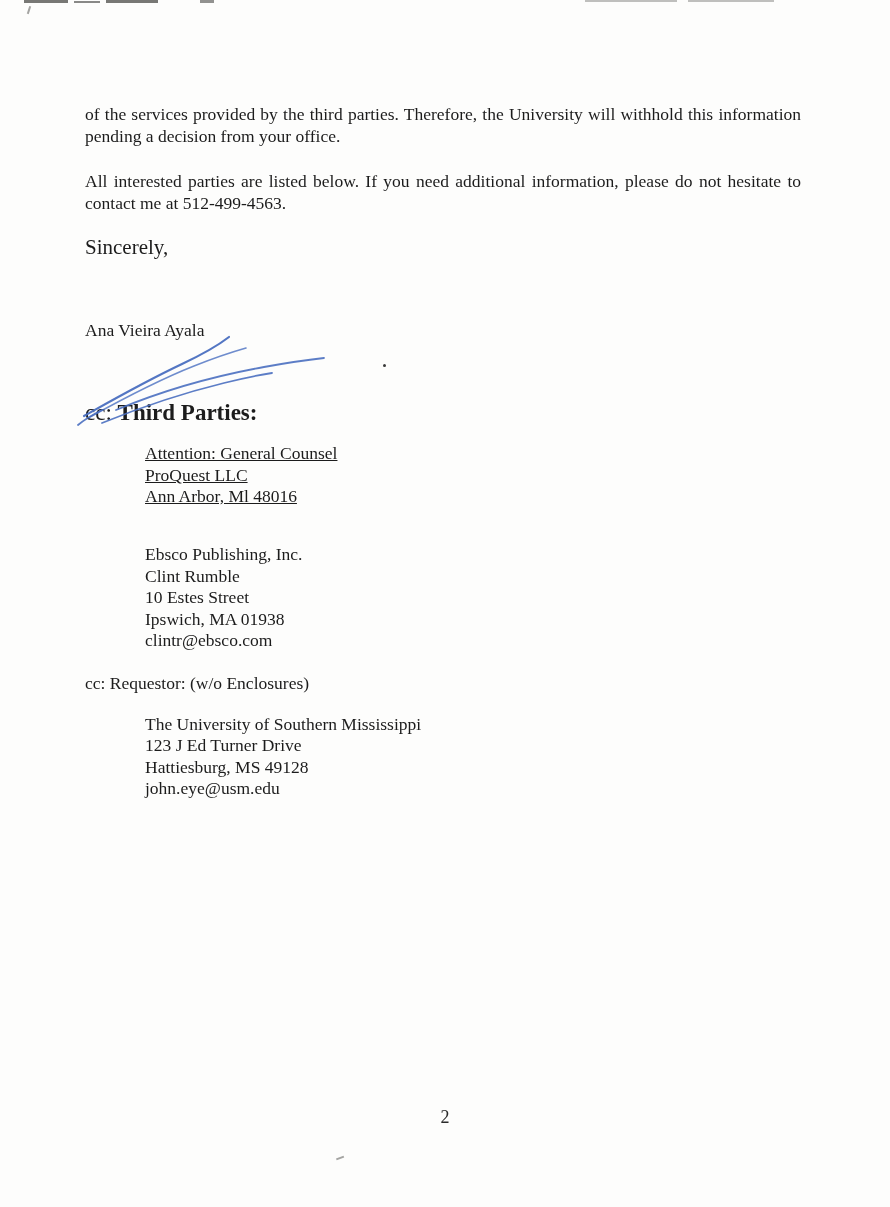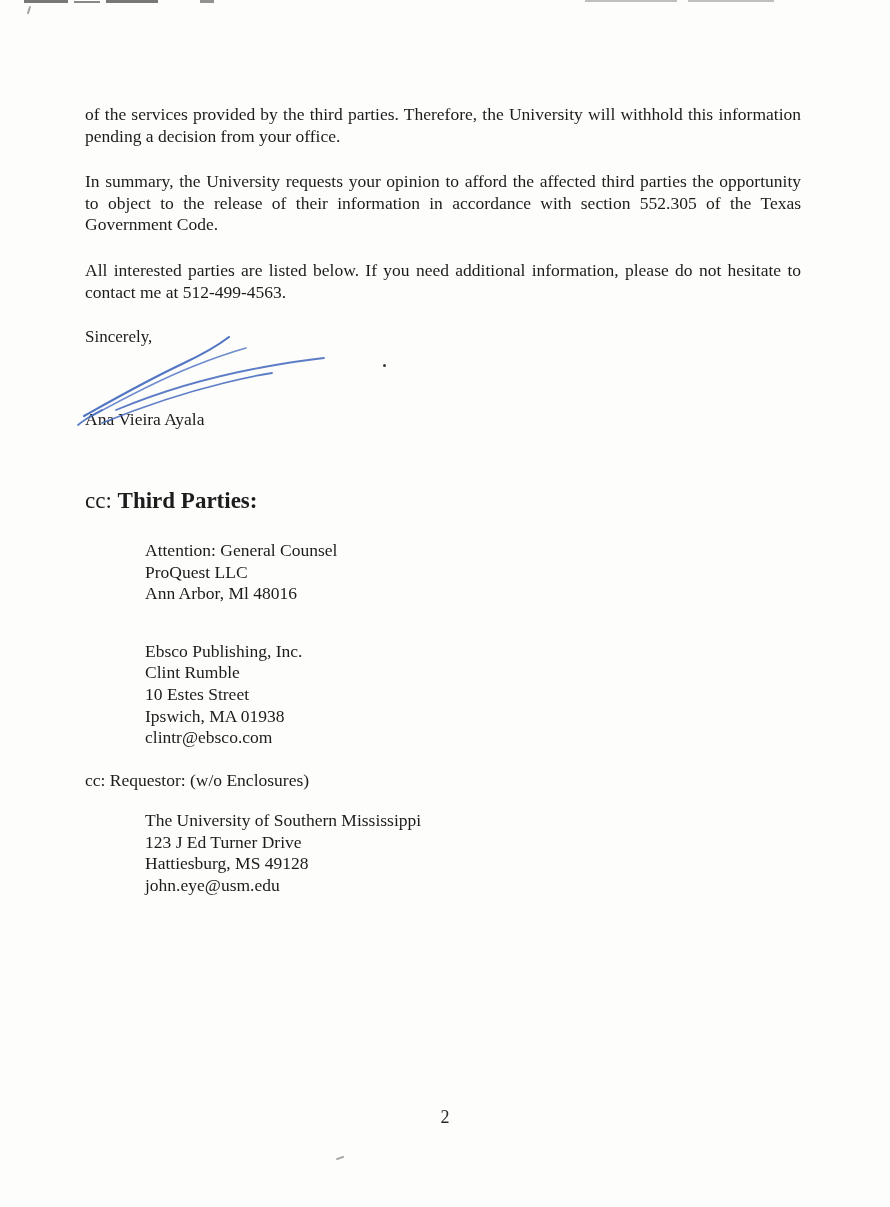--- a/index.html
+++ b/index.html
@@ -24,21 +24,21 @@
     width: 716px;
   }
   .para {
     font-size: 17.5px;
     line-height: 21.6px;
     text-align: justify;
     margin: 0;
   }
   .para + .para { margin-top: 24px; }
   .closing {
-    font-size: 17px;
+    font-size: 21px;
     line-height: 21.6px;
     margin-top: 23px;
   }
   .signer {
     font-size: 17.5px;
     line-height: 21.6px;
     margin-top: 61px;
   }
   .cc-line {
     font-size: 23px;
@@ -49,21 +49,21 @@
   .cc-line2 {
     font-size: 17.5px;
     line-height: 21.6px;
     margin-top: 21px;
   }
   .addr {
     margin-left: 60px;
     font-size: 17.5px;
     line-height: 21.6px;
   }
-  .addr-1 { margin-top: 28px; }
+  .addr-1 { margin-top: 20px; text-decoration: underline; }
   .addr-2 { margin-top: 36px; }
   .addr-3 { margin-top: 19px; }
   .addr div { white-space: nowrap; }
   .page-number {
     position: absolute;
     left: 0;
     top: 1107px;
     width: 890px;
     text-align: center;
     font-size: 18px;
@@ -108,21 +108,20 @@
   <div class="artifact a4"></div>
   <div class="artifact a5"></div>
   <div class="artifact a6"></div>
   <div class="artifact a7"></div>
   <div class="artifact a8"></div>
 
   <div class="content">
 
     <p class="para">of the services provided by the third parties. Therefore, the University will withhold this information pending a decision from your office.</p>
 
-    <p class="para">In summary, the University requests your opinion to afford the affected third parties the opportunity to object to the release of their information in accordance with section 552.305 of the Texas Government Code.</p>
 
     <p class="para">All interested parties are listed below. If you need additional information, please do not hesitate to contact me at 512-499-4563.</p>
 
     <div class="closing">Sincerely,</div>
 
     <div class="signer">Ana Vieira Ayala</div>
 
     <div class="cc-line">
       <span>cc: </span><span class="bold">Third Parties:</span>
     </div>

